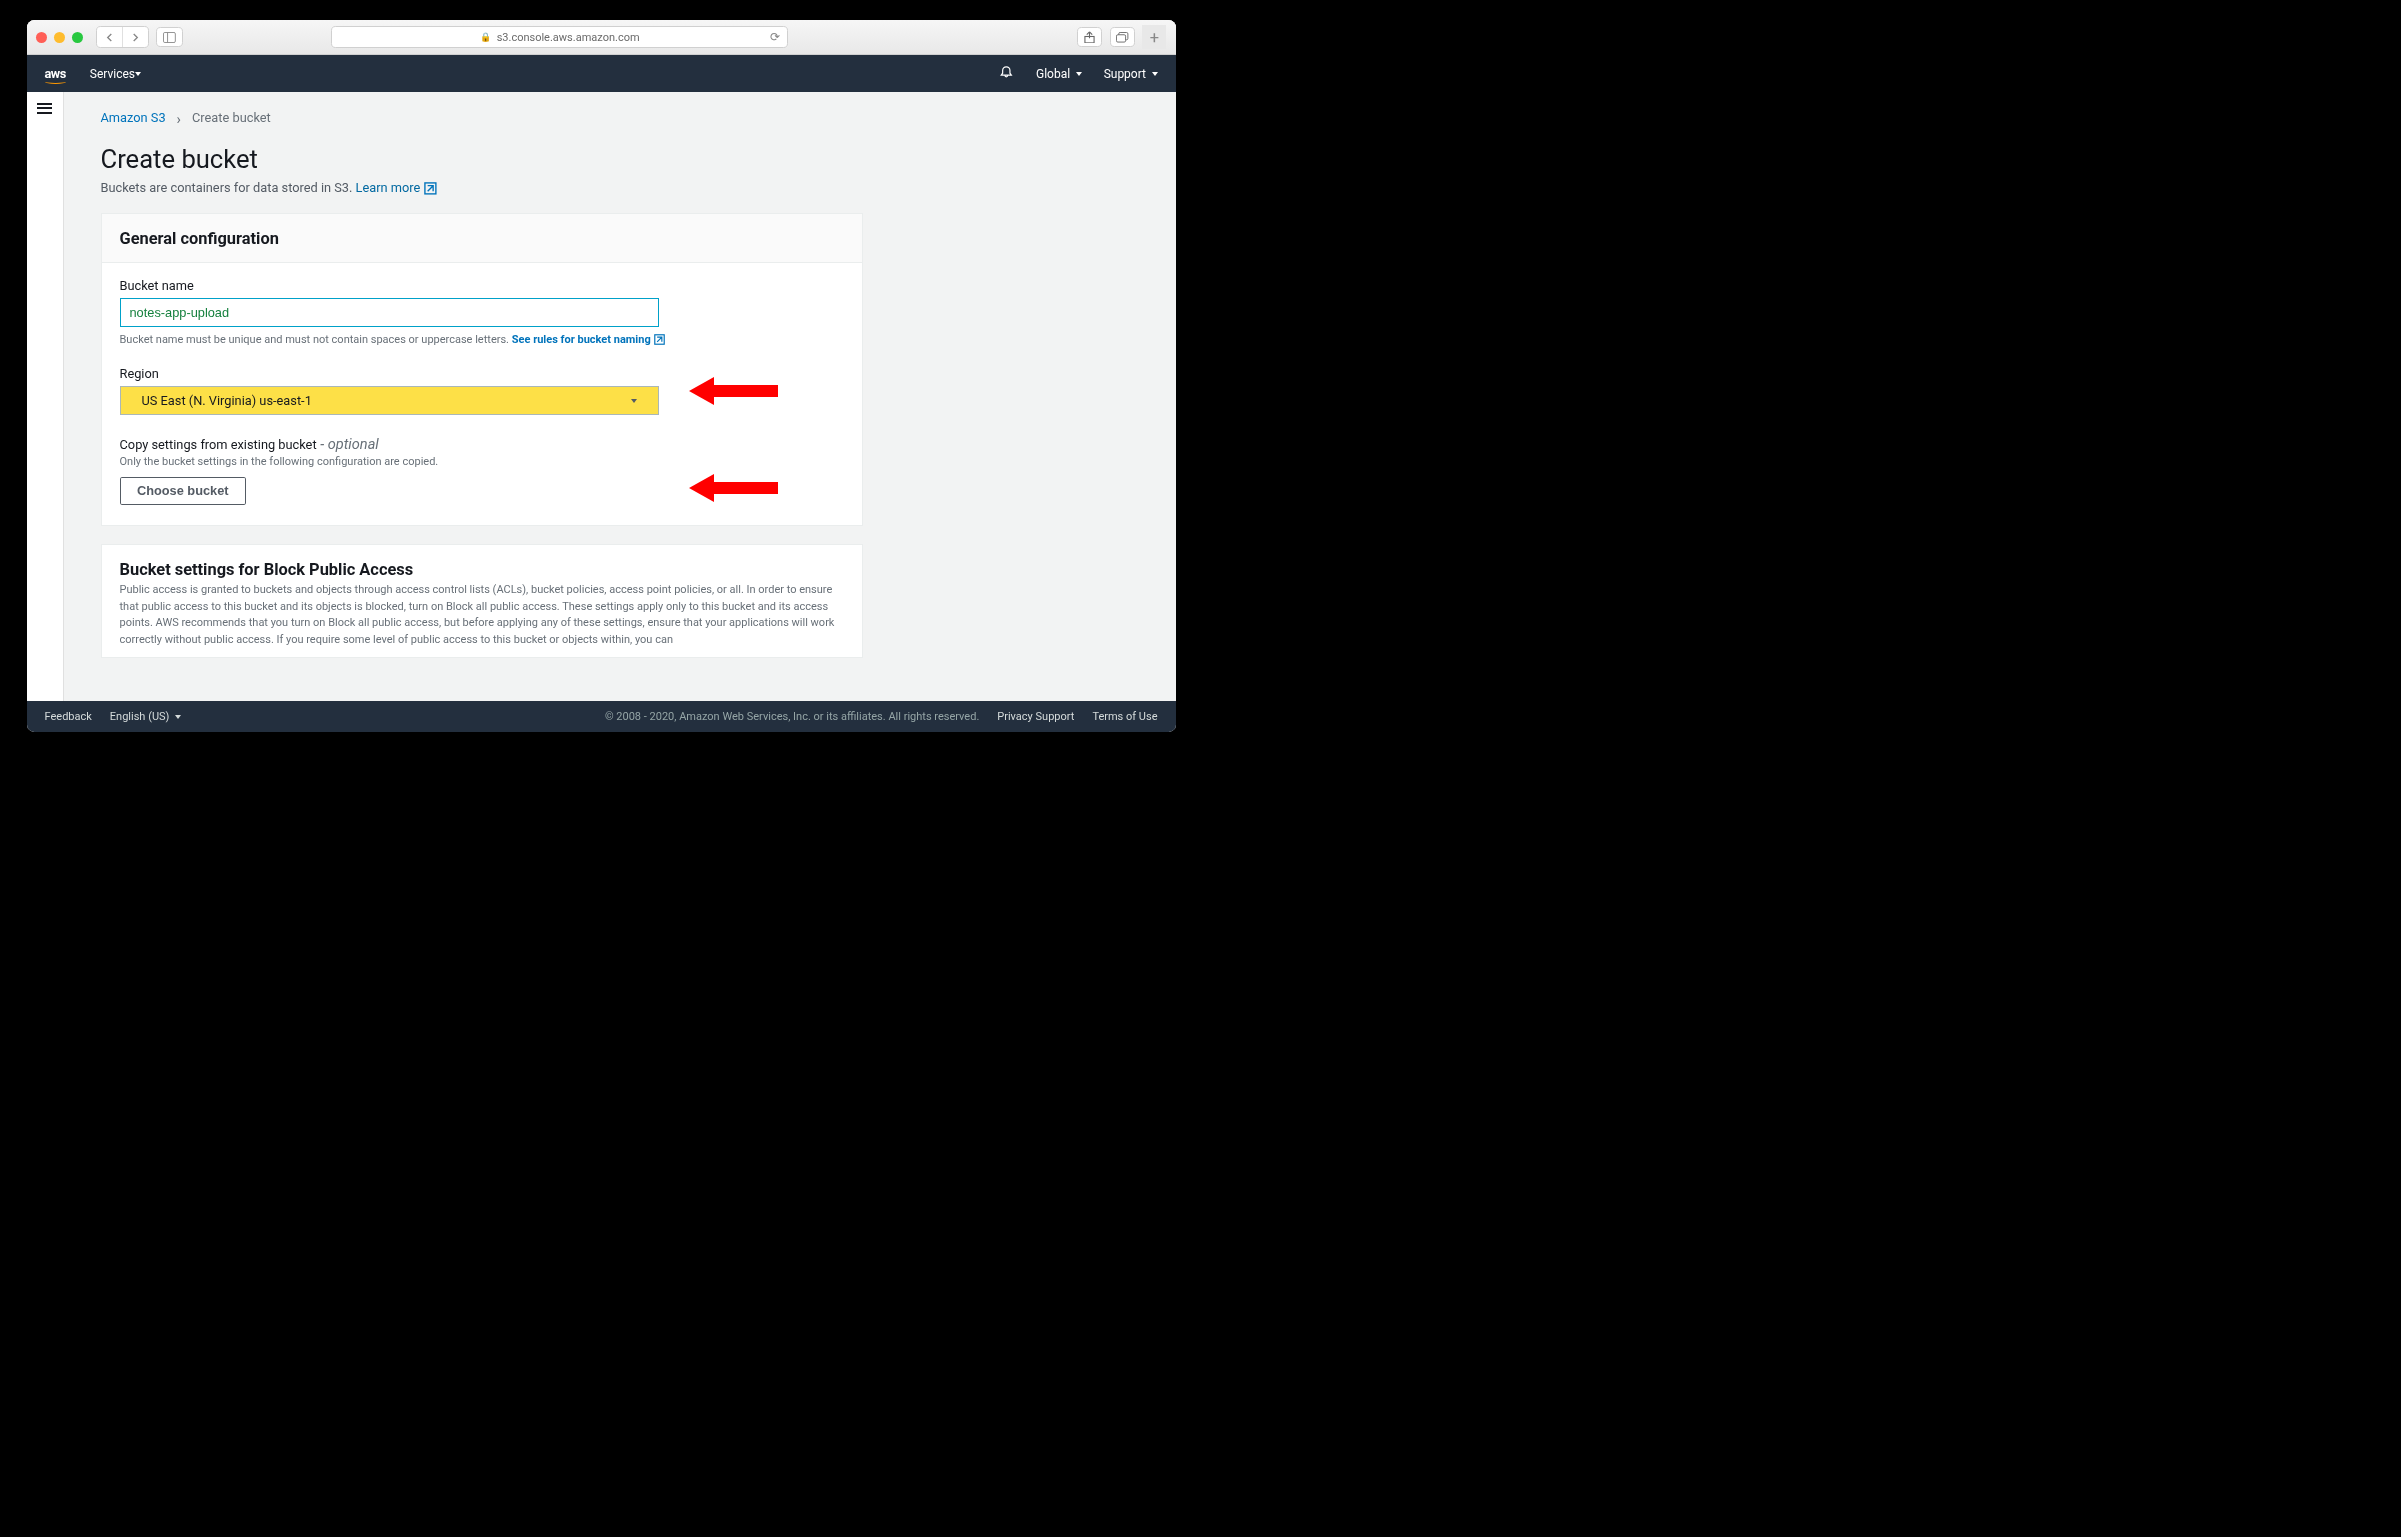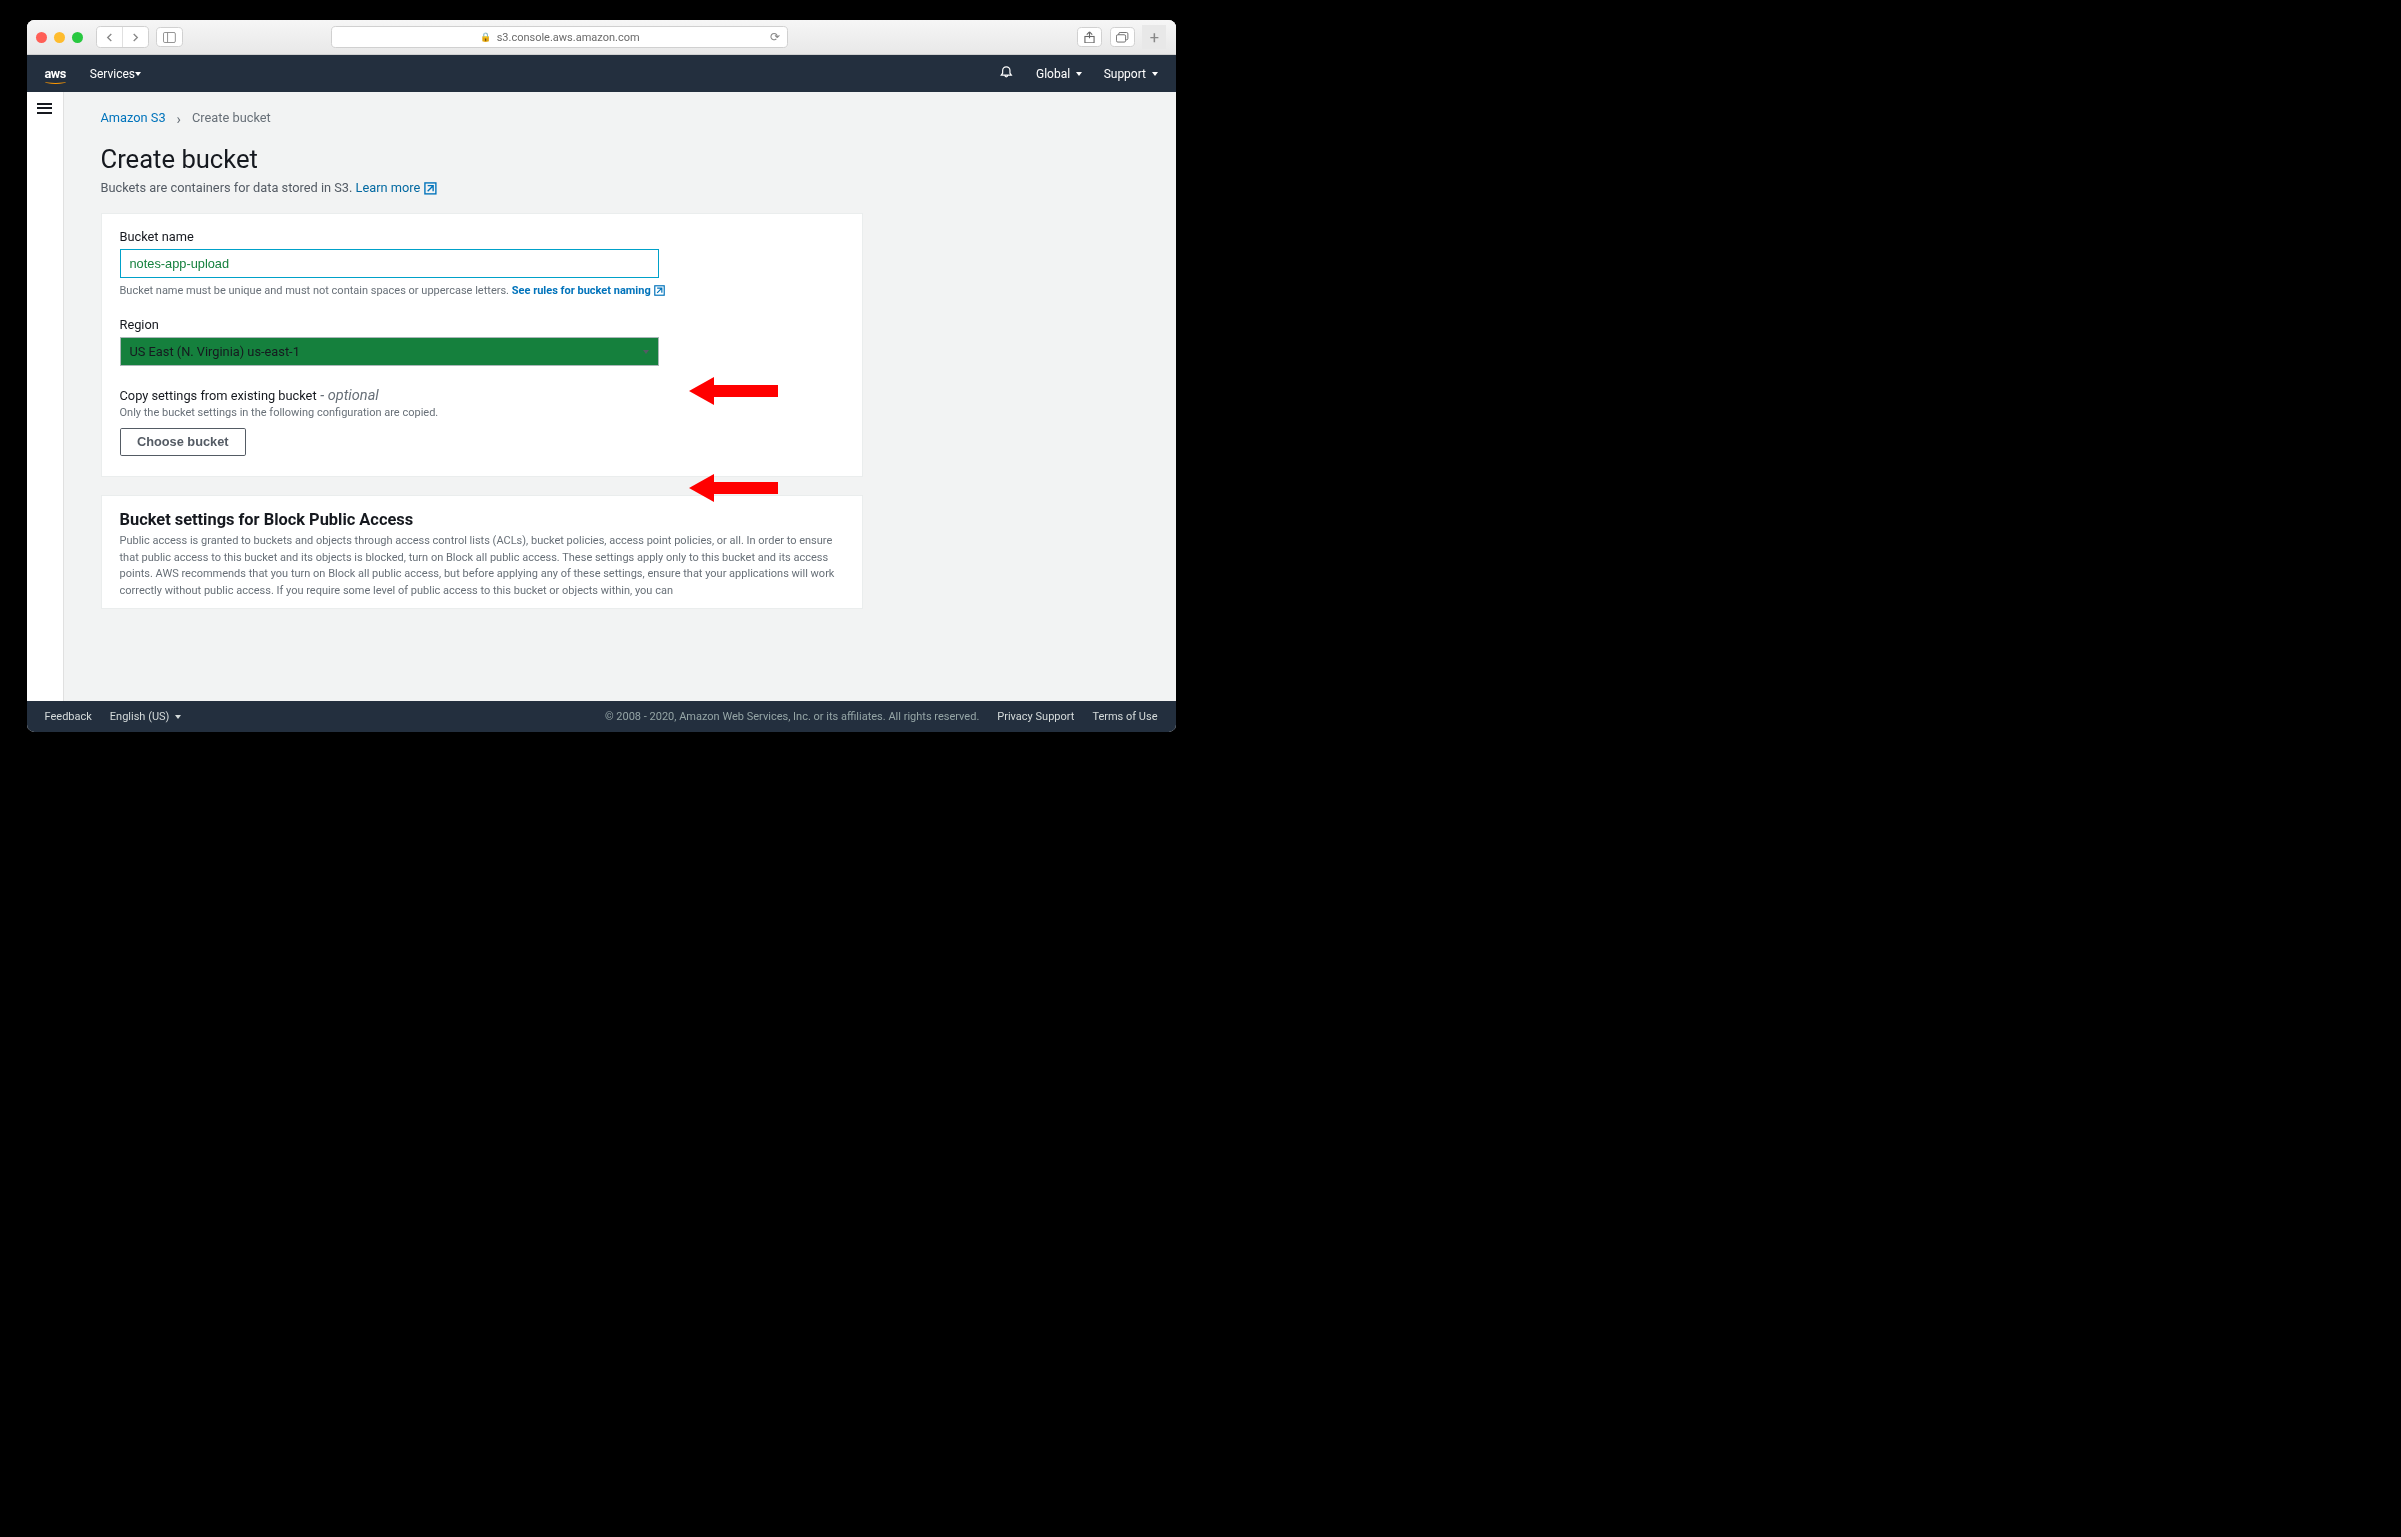--- a/index.html
+++ b/index.html
@@ -315,24 +315,24 @@
     }
     .field-hint a {
       color: #0073bb;
       font-weight: 700;
       text-decoration: none;
     }
     .select-wrap {
       width: 539px;
       height: 29px;
       border: 0.9px solid #aab7b8;
-      background: #15803d;
-      display: flex;
-      align-items: center;
-      padding: 0 9px;
+      background: #fde047;
+      display: flex;
+      align-items: center;
+      padding: 0 21px;
       font-size: 12.8px;
       color: #16191f;
       cursor: pointer;
       justify-content: space-between;
     }
     .select-wrap .caret-down {
       border-top-color: #545b64;
     }
     .copy-section .label-main {
       font-size: 12.8px;
@@ -510,20 +510,23 @@
       <p class="page-desc">
         <span>Buckets are containers for data stored in S3. </span><a href="#"><span>Learn more</span><span class="ext-icon">
               <svg width="12.8" height="12.8" viewBox="0 0 14 14">
                 <path d="M4 4 L10 4 L10 10 M10 4 L4 10" stroke="#0073bb" stroke-width="1.5" fill="none"></path>
                 <rect x="1" y="1" width="12" height="12" stroke="#0073bb" fill="none" stroke-width="1.5"></rect>
               </svg>
             </span></a>
       </p>
 
       <div class="panel">
+        <div class="panel-header">
+          <h2>General configuration</h2>
+        </div>
         <div class="panel-body">
           <div class="field">
             <label class="field-label">Bucket name</label>
             <input type="text" class="text-input" value="notes-app-upload" style="">
             <div class="field-hint">
               <span>Bucket name must be unique and must not contain spaces or uppercase letters. </span><a href="#"><span>See rules for bucket naming</span></a><span class="ext-icon">
                   <svg width="11" height="11" viewBox="0 0 14 14">
                     <path d="M4 4 L10 4 L10 10 M10 4 L4 10" stroke="#0073bb" stroke-width="1.5" fill="none"></path>
                     <rect x="1" y="1" width="12" height="12" stroke="#0073bb" fill="none" stroke-width="1.5"></rect>
                   </svg>

